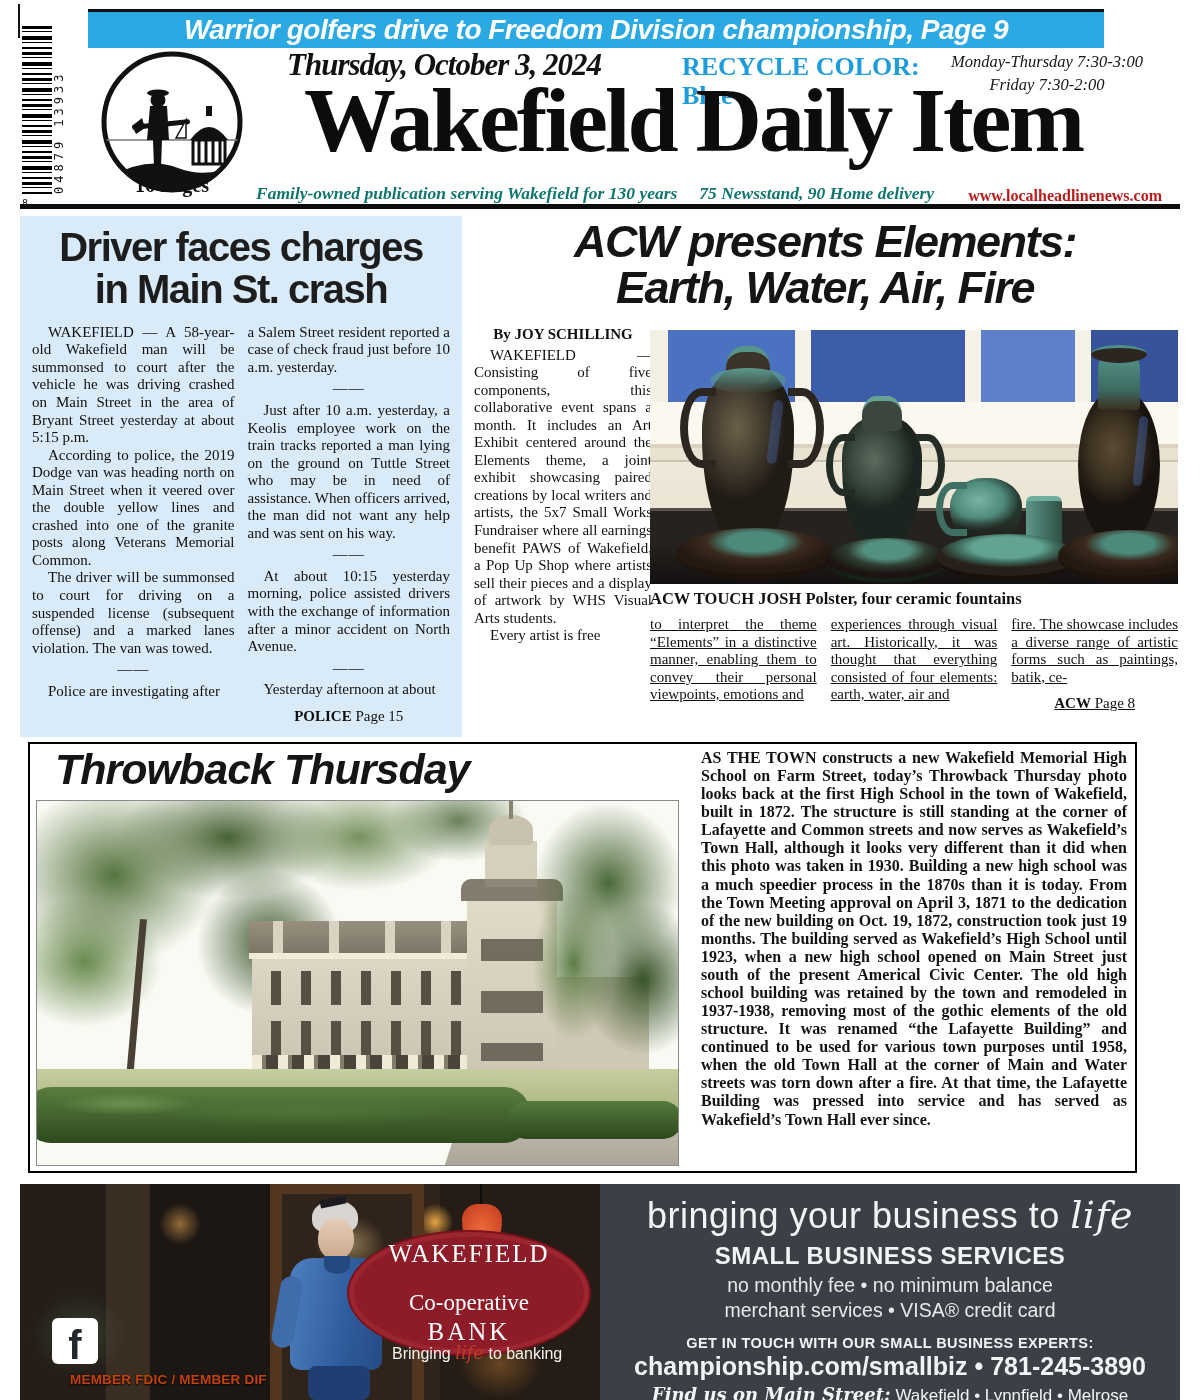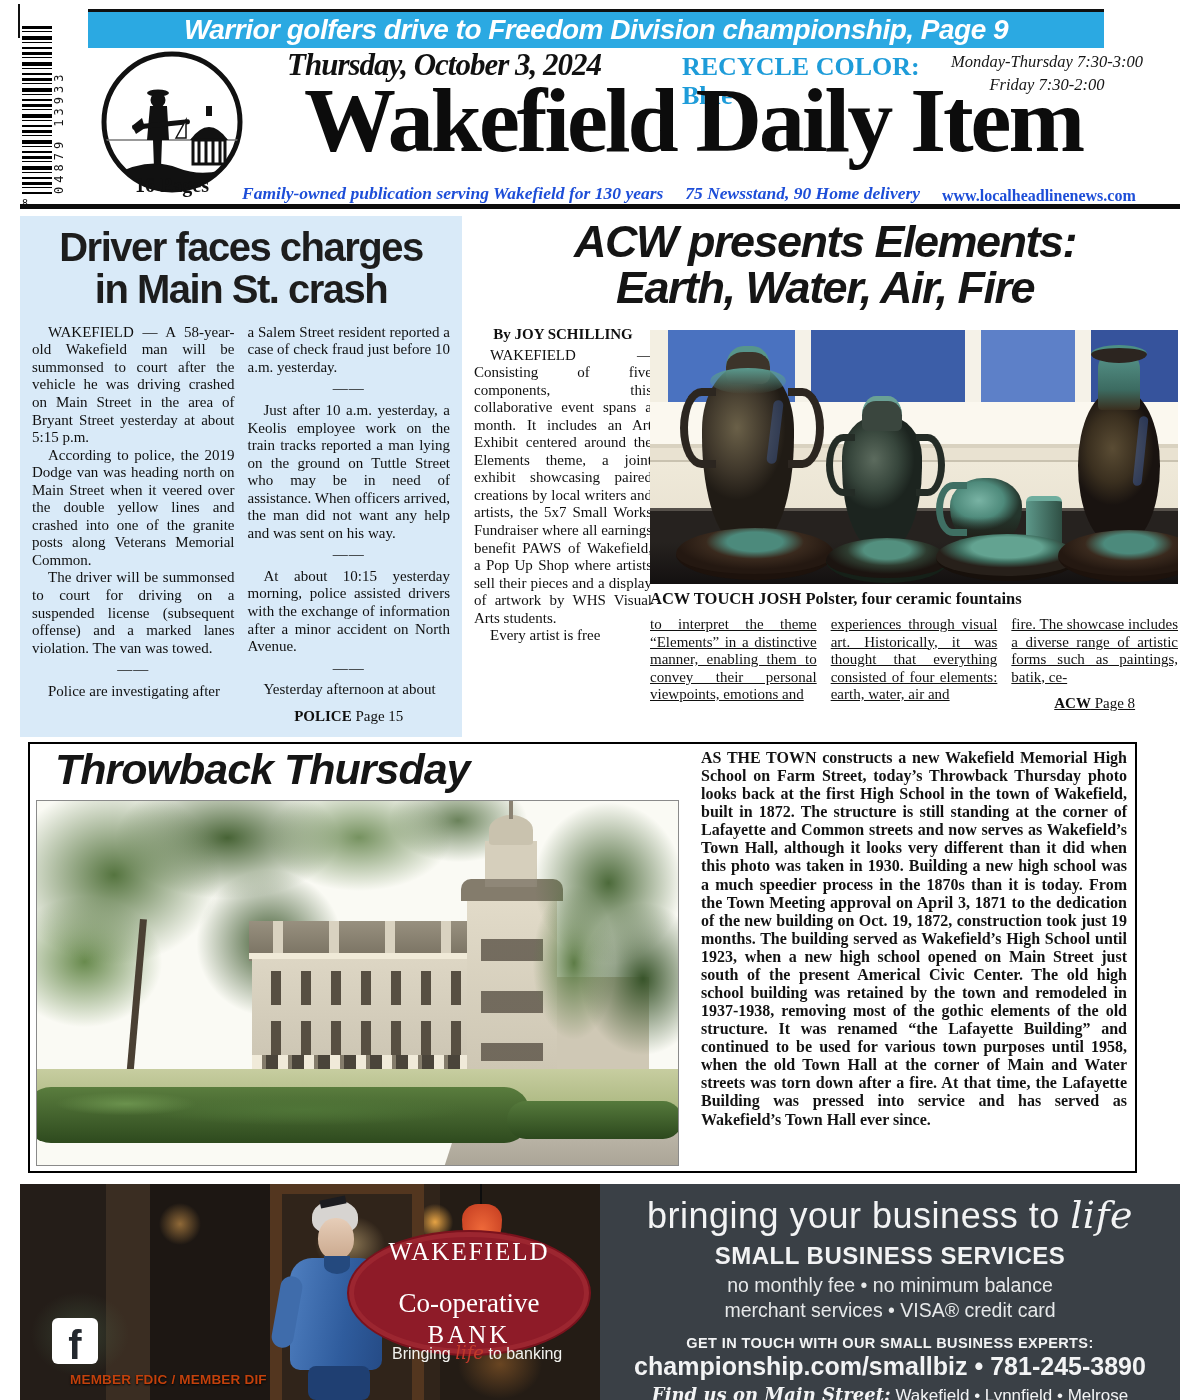--- a/index.html
+++ b/index.html
@@ -21,24 +21,24 @@
   .barcode-prefix{left:22px;top:198px;font:10px "DejaVu Sans Mono",monospace;}
   .logo{left:98px;top:48px;width:148px;height:148px;}
   .pages{left:90px;top:174px;width:164px;text-align:center;font:700 20px "Liberation Serif",serif;}
   .mast-date{left:258px;top:48px;width:372px;text-align:center;
      font:italic 700 31px/1.1 "Liberation Serif",serif;letter-spacing:-1px;}
   .recycle{left:682px;top:53px;width:280px;font:700 26px/1.1 "Liberation Serif",serif;color:#1E9CD9;}
   .hours{left:933px;top:50px;width:228px;text-align:center;
      font:italic 400 16.5px/1.4 "Liberation Serif",serif;color:#161616;}
   .mast-title{left:248px;top:72px;width:890px;text-align:center;
      font:700 92px/1.05 "Liberation Serif",serif;letter-spacing:-3px;color:#0c0c0c;white-space:nowrap;}
-  .mast-tag{left:242px;top:183px;width:648px;text-align:left;color:#1d4ed8;
+  .mast-tag{left:256px;top:183px;width:648px;text-align:left;color:#0f766e;
      font:italic 700 17.5px/1.2 "Liberation Serif",serif;white-space:nowrap;}
   .mast-tag .gap{display:inline-block;width:22px;}
-  .mast-web{left:942px;top:186px;width:220px;text-align:left;color:#1d4ed8;
+  .mast-web{left:942px;top:186px;width:220px;text-align:right;color:#b91c1c;
      font:700 16px/1.2 "Liberation Serif",serif;}
   .mast-rule{left:20px;top:204px;width:1160px;height:5px;background:#0d0d0d;}
 
   
   .la{left:20px;top:216px;width:442px;height:521px;background:#D9EAF8;overflow:hidden;box-sizing:border-box;}
   .la-head{padding:10px 6px 0 6px;text-align:center;color:#1d1d1d;
      font:700 40px/1.06 "Liberation Sans",sans-serif;letter-spacing:-1.5px;}
   .body-cols{display:flex;gap:13px;padding:13px 12px 0 12px;
      font:15px/1.17 "Liberation Serif",serif;text-align:justify;color:#101010;}
   .body-cols .col{width:50%;}
@@ -191,21 +191,21 @@
   .fb{left:52px;top:1318px;width:46px;height:46px;background:#fff;border-radius:6px;
      display:flex;align-items:flex-end;justify-content:center;
      font:700 40px/0.95 "Liberation Sans",sans-serif;color:#23282e;}
   .member{left:38px;top:1372px;width:240px;color:#c2410c;font:600 13.5px "Liberation Sans",sans-serif;
      letter-spacing:0.2px;text-shadow:0 1px 2px #000;margin-left:32px;}
   .oval{left:349px;top:1232px;width:240px;height:122px;background:#8E1B28;border:5px solid #9c2630;
      border-radius:50%;color:#fff;text-align:center;box-shadow:0 0 0 2px #7a121d;
      font-family:"Liberation Serif",serif;padding-top:0;box-sizing:border-box;
      display:flex;flex-direction:column;justify-content:center;gap:2px;}
   .oval .l1{font-size:25px;letter-spacing:2px;}
-  .oval .l2{font-size:27px;margin-top:20px;}
+  .oval .l2{font-size:23px;margin-top:20px;}
   .oval .l3{font-size:25px;letter-spacing:3px;}
   .bank-tag{left:392px;top:1342px;width:220px;color:#f2f2ee;font:16px "Liberation Sans",sans-serif;}
   .script{font-family:"DejaVu Serif",serif;font-style:italic;}
   .bank-tag .script{color:#c0392b;font-size:18px;}
   .ad-panel{left:600px;top:1184px;width:580px;height:216px;background:#3A4046;overflow:visible;}
   .adp{position:absolute;left:0;width:100%;text-align:center;color:#f2f3f4;}
   .bp-head{top:12px;font:400 36px/1 "Liberation Sans",sans-serif;letter-spacing:0.5px;}
   .bp-head .script{font-size:38px;}
   .bp-sub{top:60px;font:700 24px/1 "Liberation Sans",sans-serif;letter-spacing:0.5px;}
   .bp-l1{top:92px;font:400 19.5px/1 "Liberation Sans",sans-serif;color:#e7e9ea;}

